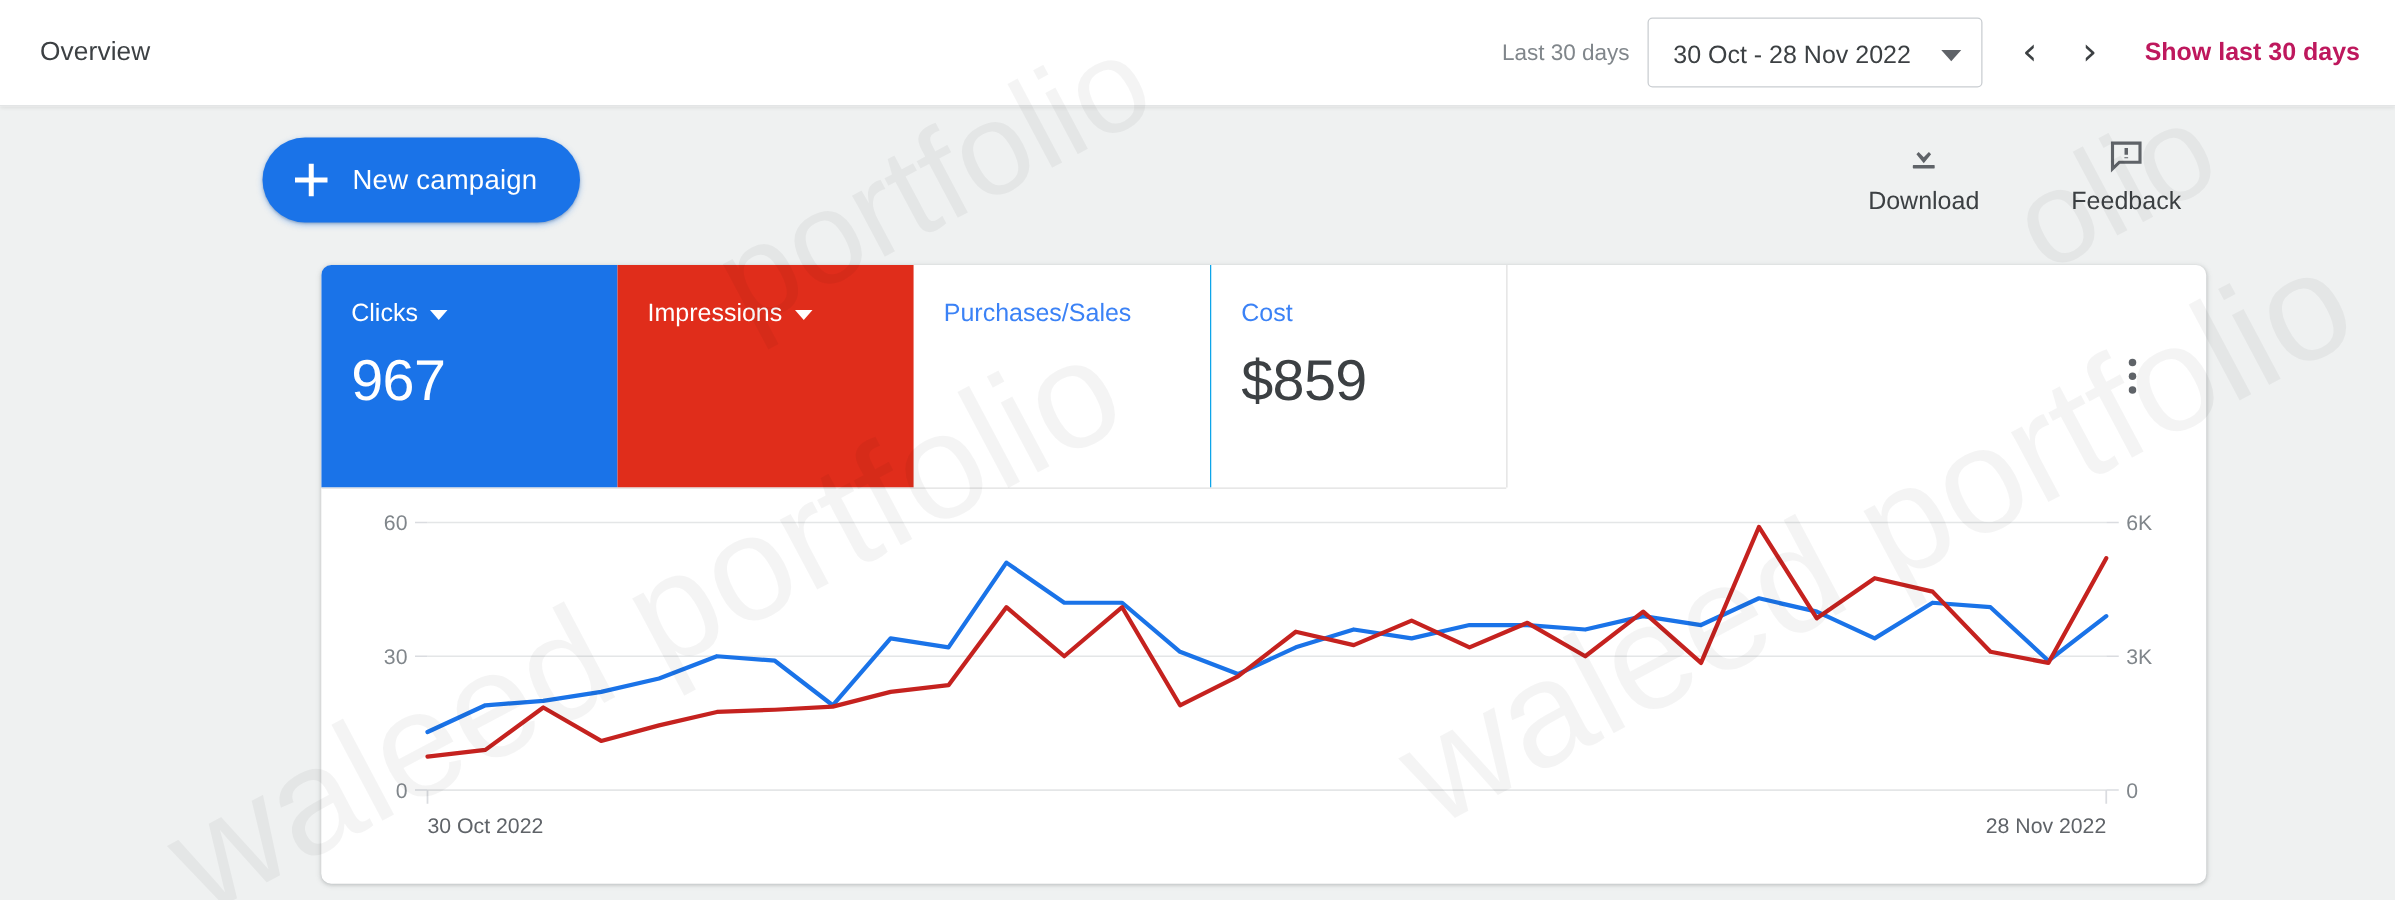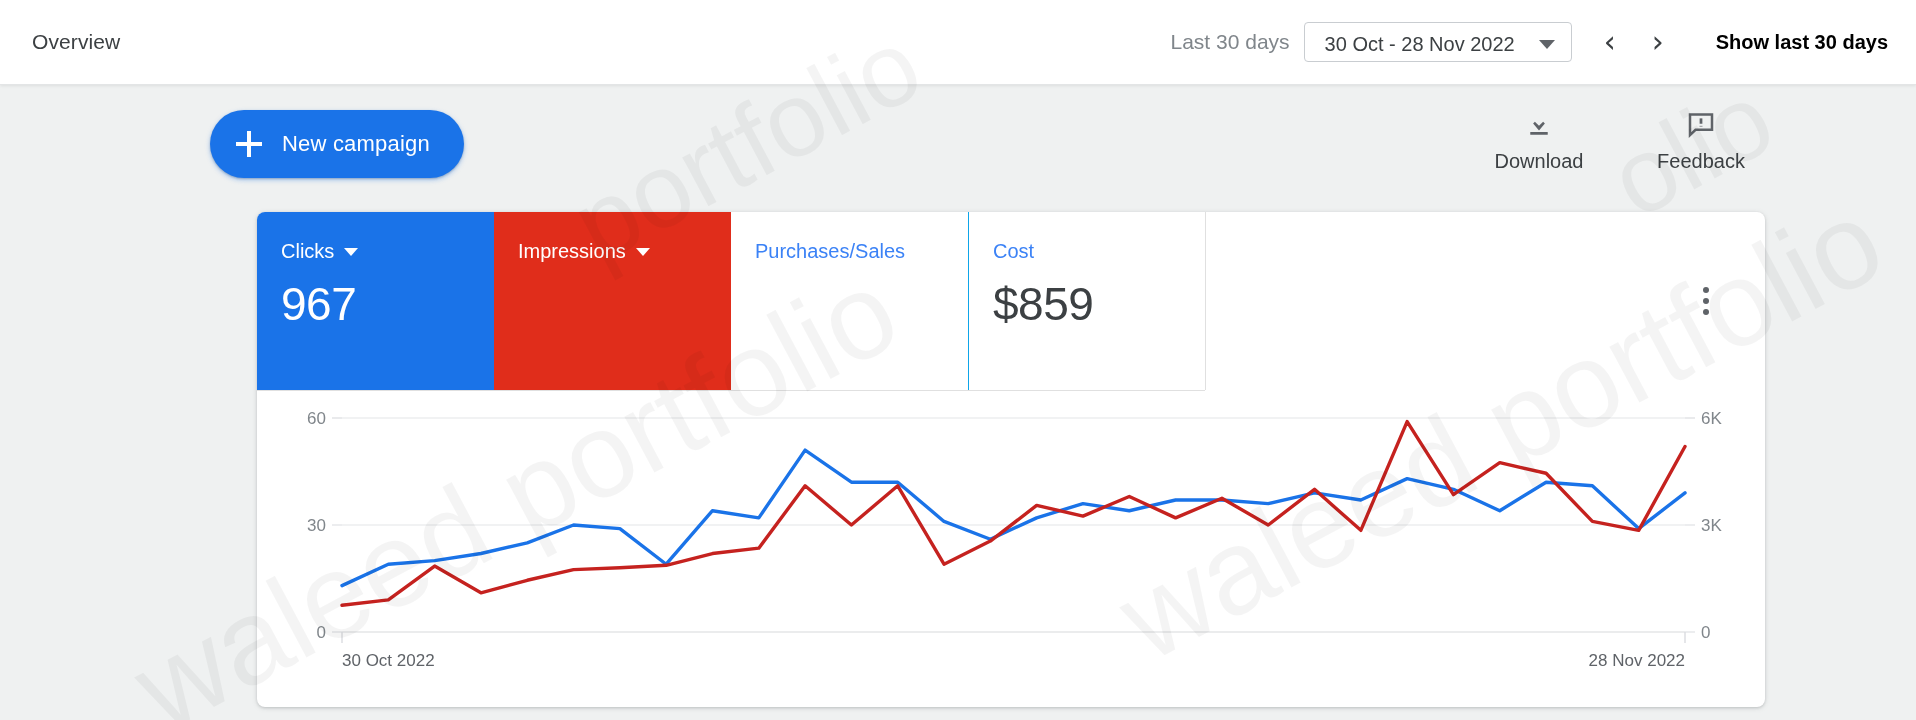--- a/index.html
+++ b/index.html
@@ -52,27 +52,27 @@
     letter-spacing: 0.1px;
   }
   .topbar-right {
     margin-left: auto;
     margin-right: 28px;
     display: flex;
     align-items: center;
     gap: 0;
   }
   .range-label {
-    font-size: 21px;
+    font-size: 18px;
     color: #80868b;
     margin-right: 14px;
     white-space: nowrap;
   }
   .range-select {
-    height: 40px;
+    height: 56px;
     min-width: 258px;
     border: 1px solid #c9cdd1;
     border-radius: 4px;
     background: #fff;
     display: flex;
     align-items: center;
     justify-content: space-between;
     padding: 4px 16px 0 20px;
     cursor: pointer;
   }
@@ -92,23 +92,23 @@
     width: 48px; height: 48px;
     display: flex; align-items: center; justify-content: center;
     cursor: pointer;
     color: #3c4043;
     font-size: 30px;
     line-height: 1;
     font-family: "DejaVu Sans", sans-serif;
   }
   .nav-arrow.prev { margin-left: 14px; }
   .show-last {
-    margin-left: 34px;
+    margin-left: 20px;
     font-size: 20px;
-    color: #000000;
+    color: #be185d;
     font-weight: 700;
     cursor: pointer;
     white-space: nowrap;
   }
 
   
   .new-campaign {
     position: absolute;
     left: 210px; top: 110px;
     height: 68px;

